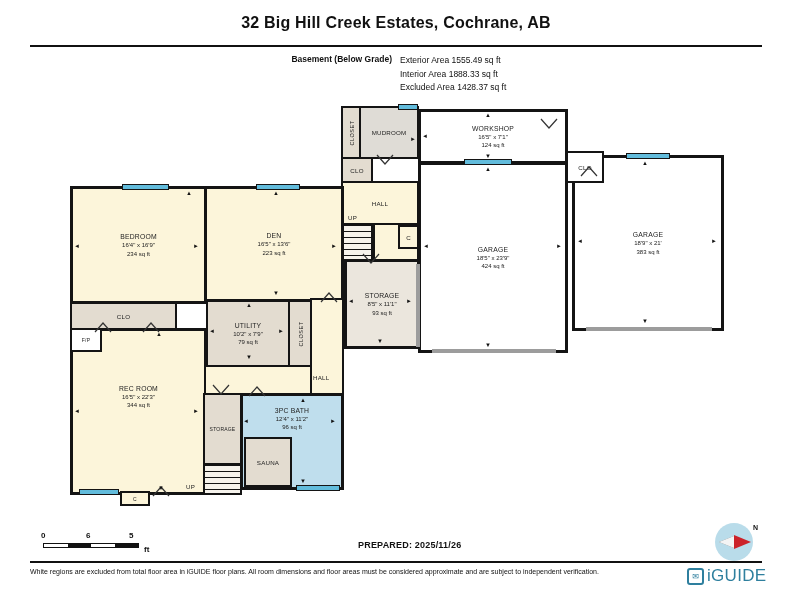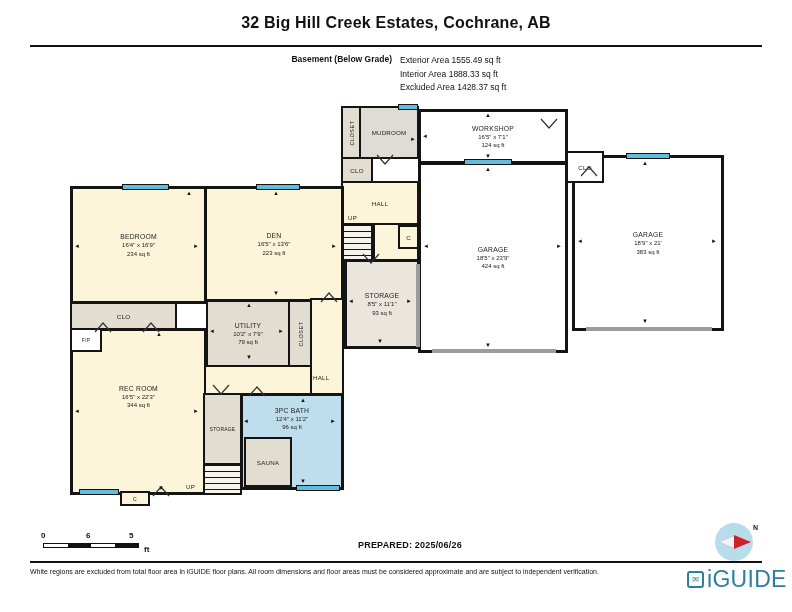--- a/index.html
+++ b/index.html
@@ -31,21 +31,21 @@
   .sticks{font-size:8px;font-weight:bold;}
   .prepared{left:358px;top:540px;font-size:9px;font-weight:bold;letter-spacing:.2px;}
   .compass{left:715px;top:523px;width:38px;height:38px;border-radius:50%;background:#b9dcea;}
   .needle-w{left:719px;top:536px;width:0;height:0;border-top:6px solid transparent;border-bottom:6px solid transparent;border-right:15px solid #f4f4f4;filter:drop-shadow(0 0 .5px #777);}
   .needle-r{left:734px;top:535px;width:0;height:0;border-top:7px solid transparent;border-bottom:7px solid transparent;border-left:17px solid #cc2229;}
   .north{left:753px;top:524px;font-size:7px;font-weight:bold;}
   .frule{left:30px;top:561px;width:732px;height:2px;background:#111;}
   .disclaimer{left:30px;top:568px;width:620px;font-size:7px;color:#111;}
   .brand{left:687px;top:566px;display:flex;align-items:center;gap:3px;color:#2e7f9e;}
   .brandbox{width:13px;height:13px;border:2px solid #2e7f9e;border-radius:3px;display:flex;align-items:center;justify-content:center;font-size:8px;color:#2e7f9e;}
-  .brandtxt{font-size:23px;letter-spacing:.3px;}
+  .brandtxt{font-size:17px;letter-spacing:.3px;}
 </style>
 </head>
 <body>
 
 <div class="abs title">32 Big Hill Creek Estates, Cochrane, AB</div>
 <div class="abs hrule"></div>
 <div class="abs floorlbl">Basement (Below Grade)</div>
 <div class="abs arealist">
   <div>Exterior Area 1555.49 sq ft</div>
   <div>Interior Area 1888.33 sq ft</div>
@@ -246,21 +246,21 @@
 <span class="abs sticks" style="left:86px;top:531px;">6</span>
 <span class="abs sticks" style="left:129px;top:531px;">5</span>
 <div class="abs scalebar">
     <i></i>
     <i></i>
     <i></i>
     <i></i>
   </div>
 <span class="abs sticks" style="left:144px;top:545px;">ft</span>
 
-<span class="abs prepared">PREPARED: 2025/06/26</span>
+<span class="abs prepared">PREPARED: 2025/11/26</span>
 
 <div class="abs compass"></div>
 <div class="abs needle-w"></div>
 <div class="abs needle-r"></div>
 <span class="abs north">N</span>
 
 <div class="abs frule"></div>
 <div class="abs disclaimer">White regions are excluded from total floor area in iGUIDE floor plans. All room dimensions and floor areas must be considered approximate and are subject to independent verification.</div>
 <div class="abs brand">
   <span class="brandbox">✉</span>

